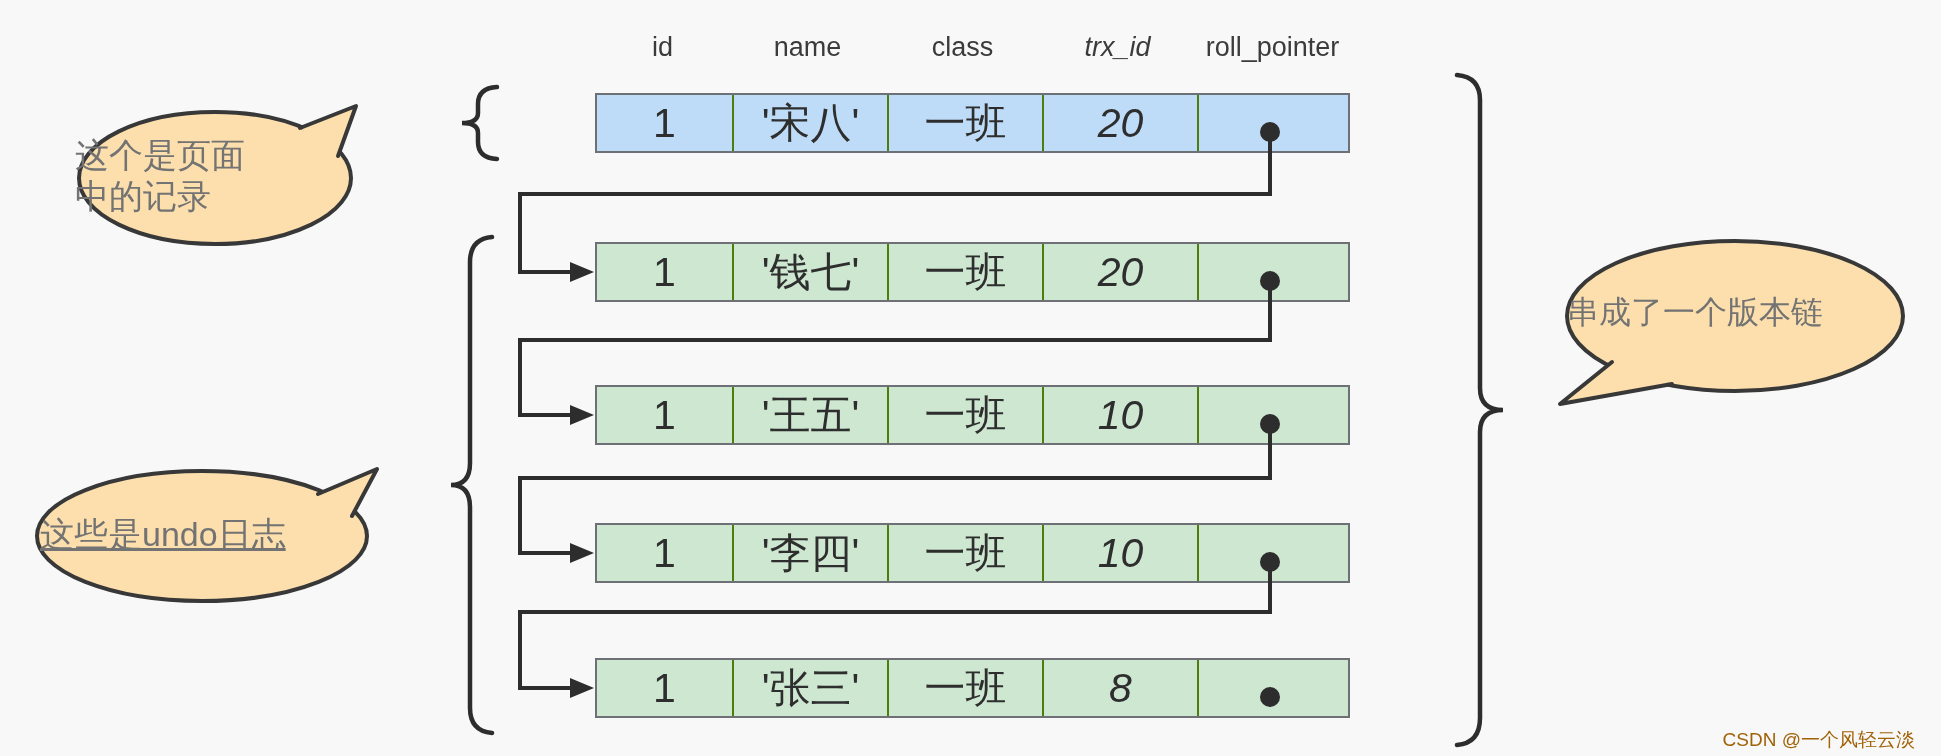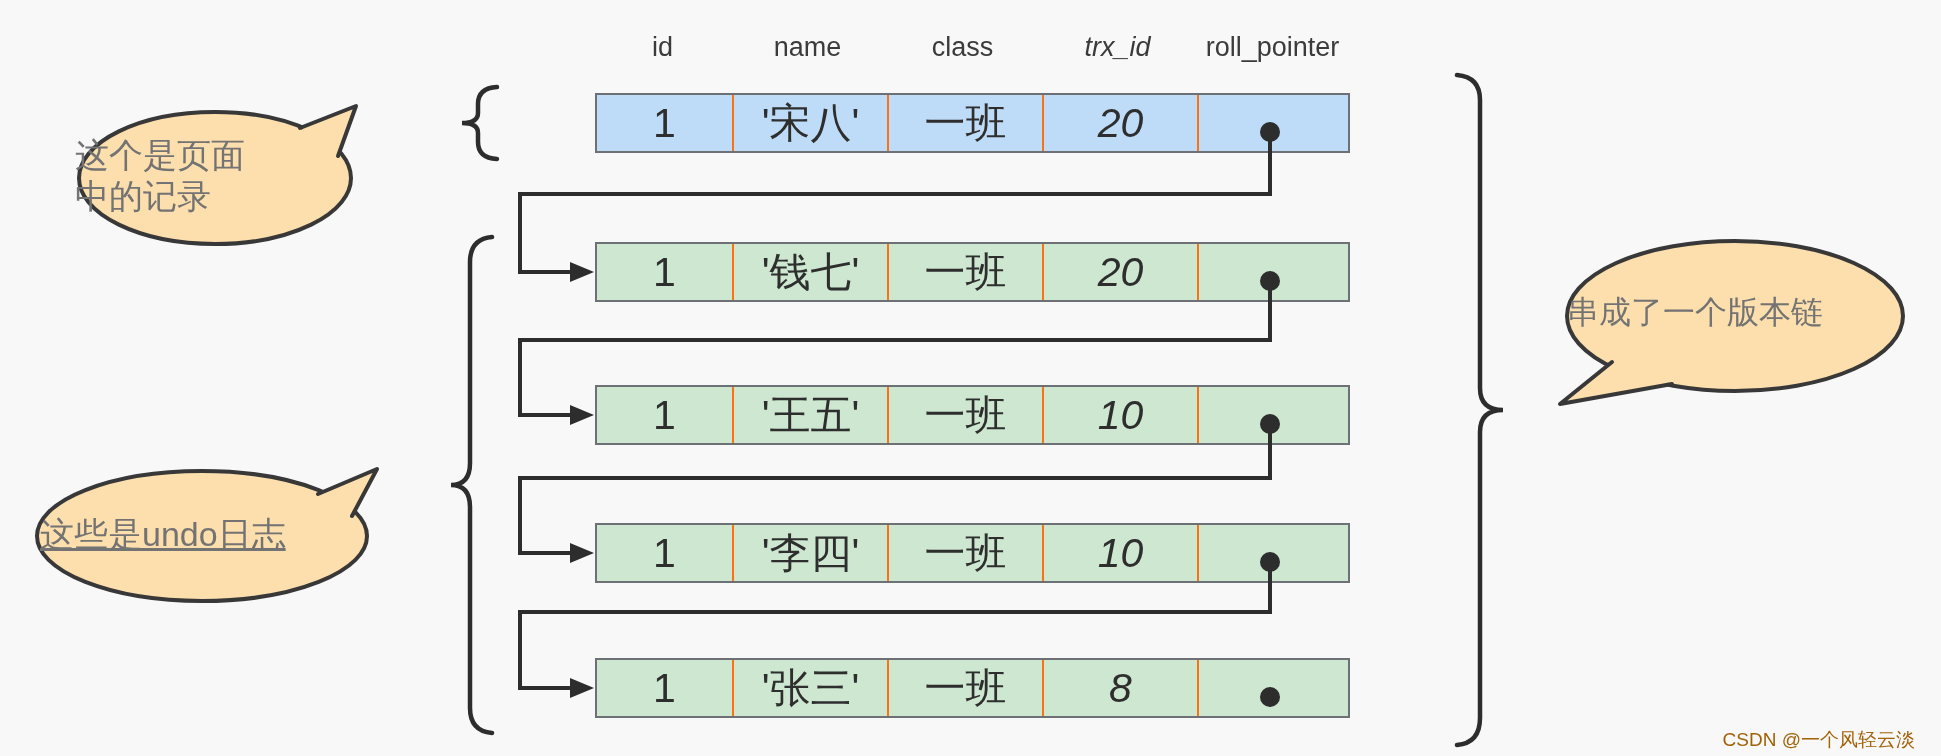--- a/index.html
+++ b/index.html
@@ -11,21 +11,21 @@
   .hdr{position:absolute;left:595px;top:26px;width:755px;height:42px;display:flex;}
   .hdr span{display:block;text-align:center;line-height:42px;font-size:27px;color:#3b3b3b;}
   .w0{width:135px;} .w1{width:155px;} .w2{width:155px;} .w3{width:155px;font-style:italic;} .w4{flex:1;}
   
   .row{
     position:absolute;left:595px;width:755px;height:60px;display:flex;
     border:2px solid #6d7175;box-sizing:border-box;background:#cde7d0;
   }
   .row .cell{
     display:flex;align-items:center;justify-content:center;box-sizing:border-box;
-    border-left:2px solid #f97316;font-size:41px;color:#2e2e2e;
+    border-left:2px solid #4d7c0f;font-size:41px;color:#2e2e2e;
   }
   .row .cell:first-child{border-left:none;}
   .r0{top:93px;background:#bedcf7;}
   .r1{top:242px;} .r2{top:385px;} .r3{top:523px;} .r4{top:658px;}
   
   svg.overlay{position:absolute;left:0;top:0;width:1941px;height:756px;pointer-events:none;}
   .ln{fill:none;stroke:#2d2d2d;stroke-width:4px;}
   .brace{fill:none;stroke:#2d2d2d;stroke-width:4.5px;stroke-linecap:round;}
   .solid{fill:#2d2d2d;stroke:none;}
   .bubble{fill:#fcdfad;stroke:#383838;stroke-width:4px;}

